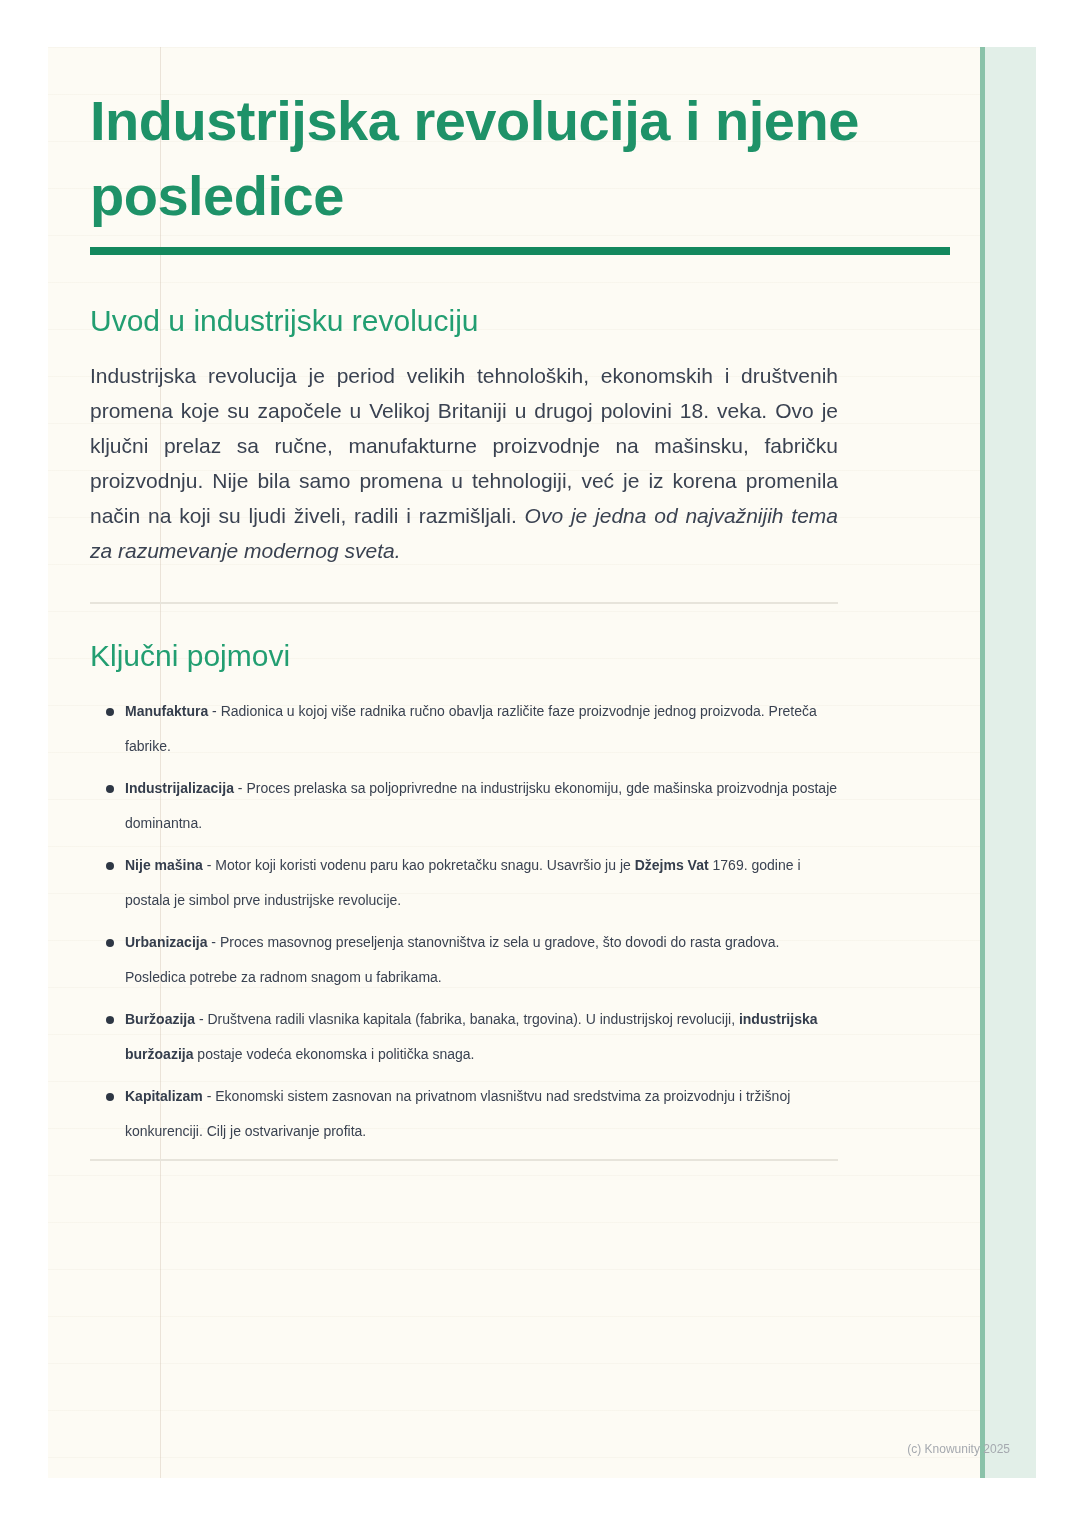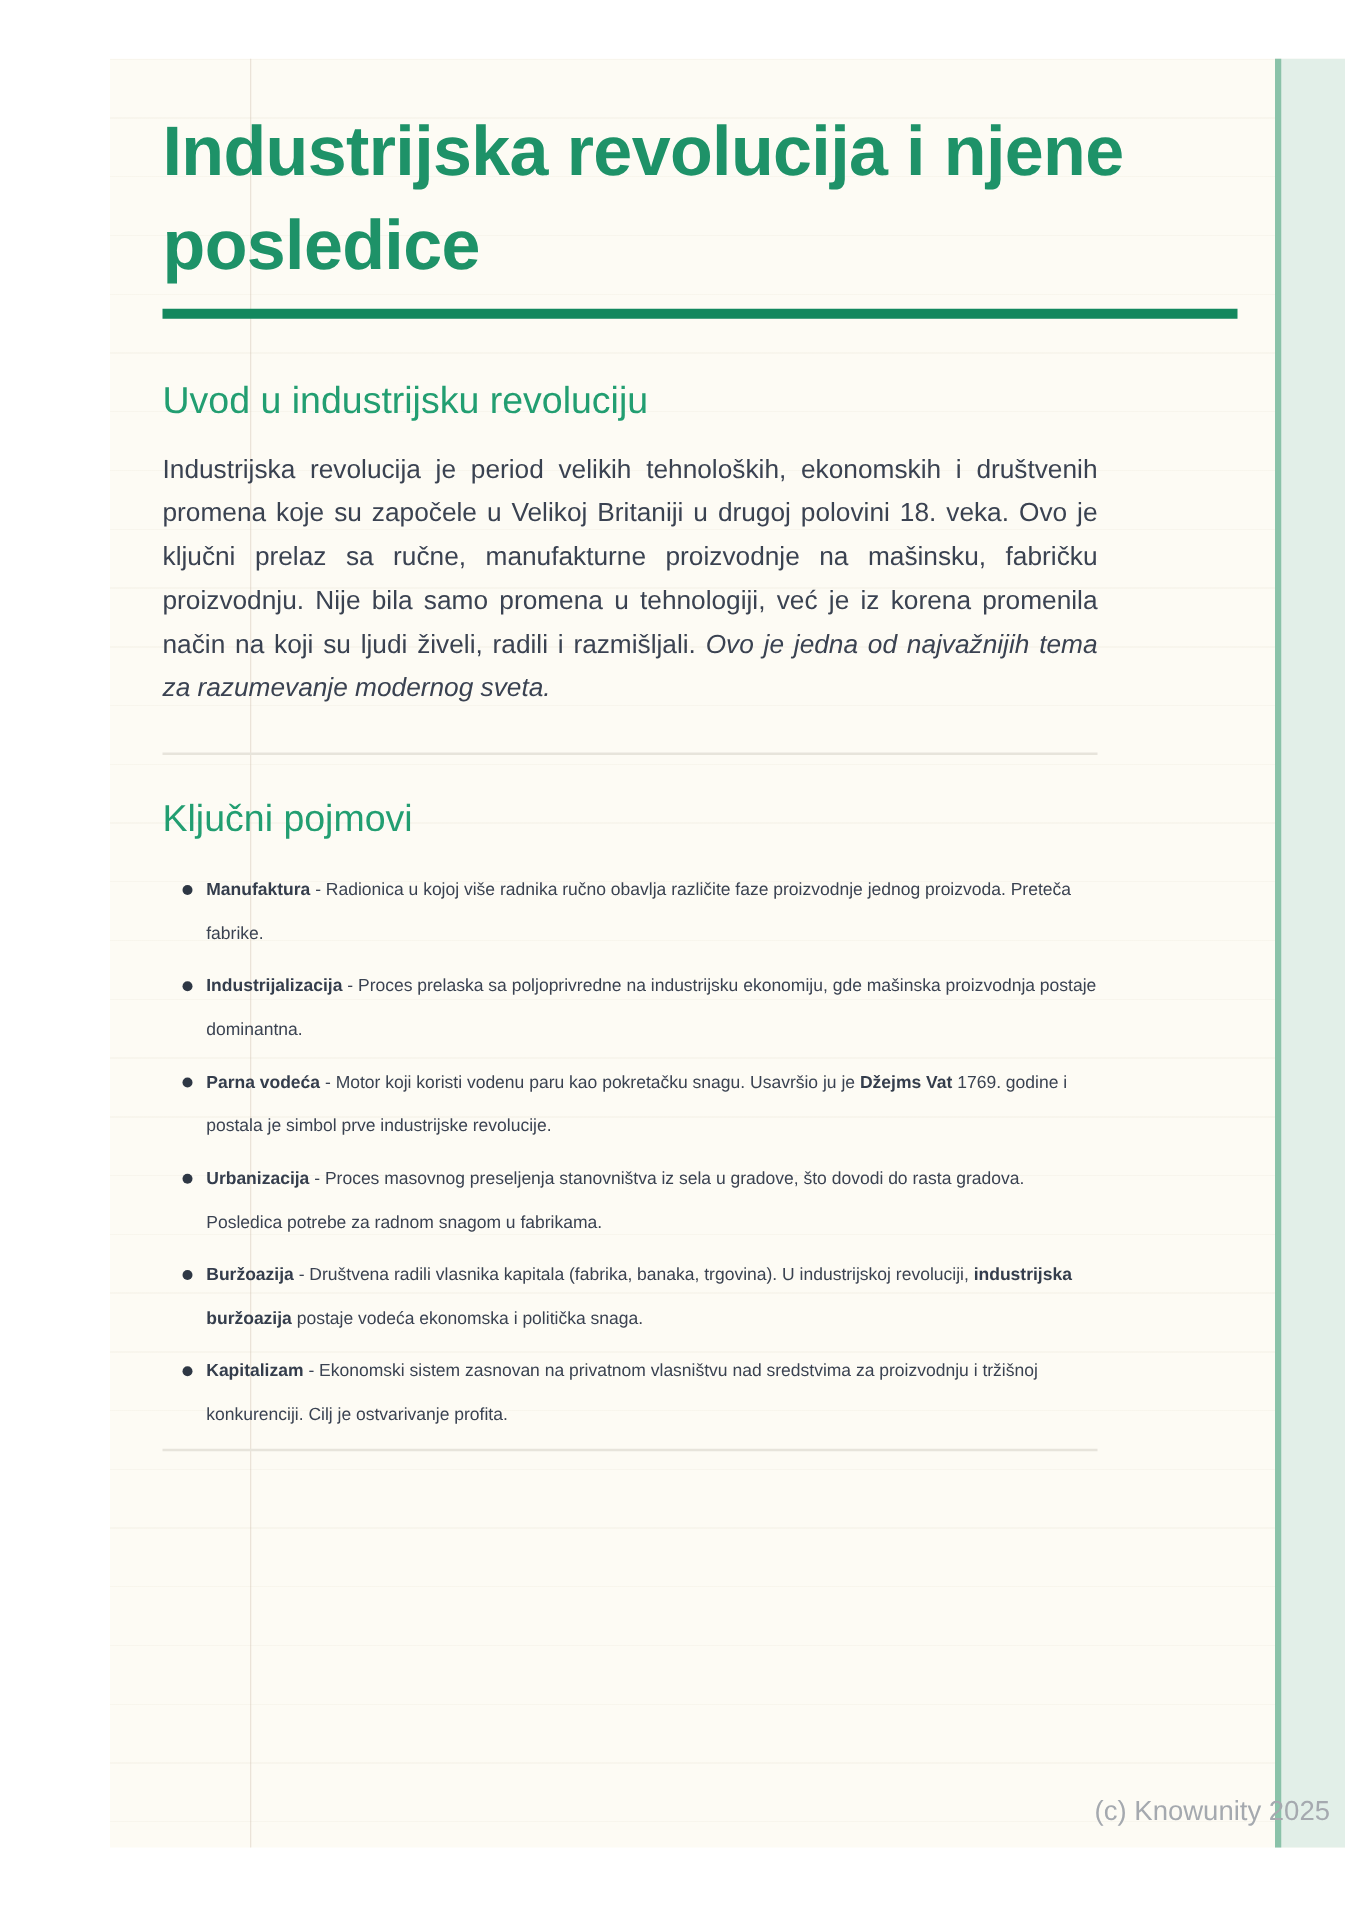--- a/index.html
+++ b/index.html
@@ -2,21 +2,21 @@
 <html><head>
 <meta charset="utf-8">
 <style>
   * { margin: 0; padding: 0; box-sizing: border-box; }
   html, body {
     width: 1080px; height: 1528px;
     background: #ffffff;
     font-family: "Liberation Sans", "DejaVu Sans", sans-serif;
     overflow: hidden;
   }
-  .canvas { position: relative; width: 944px; height: 1528px; background: #ffffff; margin-left: 40px; }
+  .canvas { position: relative; width: 944px; height: 1528px; background: #ffffff; }
 
   .paper {
     position: absolute; left: 48px; top: 47px;
     width: 988px; height: 1431px;
     background:
       repeating-linear-gradient(
         to bottom,
         rgba(205, 196, 172, 0.10) 0px, rgba(205, 196, 172, 0.10) 1px,
         transparent 1px, transparent 47px),
       #fdfbf4;
@@ -74,22 +74,22 @@
   }
   .terms li::before {
     content: "";
     position: absolute; left: 16px; top: 14px;
     width: 8px; height: 8px; border-radius: 50%;
     background: #2e3744;
   }
   .b { font-weight: 700; color: #343d4c; }
 
   .footer {
-    position: absolute; top: 1391px; right: 12px;
-    font-size: 22px; line-height: 22px;
+    position: absolute; top: 1391px; right: 26px;
+    font-size: 12px; line-height: 22px;
     color: #a5a9af;
     z-index: 2;
   }
 </style>
 </head>
 <body>
 
 <div class="canvas">
   <div class="paper">
     <div class="margin-line"></div>
@@ -101,21 +101,21 @@
 
       <h2 class="section-heading heading-1">Uvod u industrijsku revoluciju</h2>
       <p class="intro" id="intro"><span>Industrijska revolucija je period velikih tehnoloških, ekonomskih i društvenih promena koje su započele u Velikoj Britaniji u drugoj polovini 18. veka. Ovo je ključni prelaz sa ručne, manufakturne proizvodnje na mašinsku, fabričku proizvodnju. Nije bila samo promena u tehnologiji, već je iz korena promenila način na koji su ljudi živeli, radili i razmišljali. </span><span class="em">Ovo je jedna od najvažnijih tema za razumevanje modernog sveta.</span></p>
 
       <hr class="divider">
 
       <h2 class="section-heading heading-2">Ključni pojmovi</h2>
       <ul class="terms" id="terms">
           <li><span class="b">Manufaktura</span><span> - Radionica u kojoj više radnika ručno obavlja različite faze proizvodnje jednog proizvoda. Preteča fabrike.</span></li>
           <li><span class="b">Industrijalizacija</span><span> - Proces prelaska sa poljoprivredne na industrijsku ekonomiju, gde mašinska proizvodnja postaje dominantna.</span></li>
-          <li><span class="b">Parna vodeća</span><span> - Motor koji koristi vodenu paru kao pokretačku snagu. Usavršio ju je </span><span class="b">Džejms Vat</span><span> 1769. godine i postala je simbol prve industrijske revolucije.</span></li>
+          <li><span class="b">Nije mašina</span><span> - Motor koji koristi vodenu paru kao pokretačku snagu. Usavršio ju je </span><span class="b">Džejms Vat</span><span> 1769. godine i postala je simbol prve industrijske revolucije.</span></li>
           <li><span class="b">Urbanizacija</span><span> - Proces masovnog preseljenja stanovništva iz sela u gradove, što dovodi do rasta gradova. Posledica potrebe za radnom snagom u fabrikama.</span></li>
           <li><span class="b">Buržoazija</span><span> - Društvena radili vlasnika kapitala (fabrika, banaka, trgovina). U industrijskoj revoluciji, </span><span class="b">industrijska buržoazija</span><span> postaje vodeća ekonomska i politička snaga.</span></li>
           <li><span class="b">Kapitalizam</span><span> - Ekonomski sistem zasnovan na privatnom vlasništvu nad sredstvima za proizvodnju i tržišnoj konkurenciji. Cilj je ostvarivanje profita.</span></li>
         </ul>
 
       <hr class="divider divider-bottom">
     </div>
 
     <div class="footer">(c) Knowunity 2025</div>
   </div>

